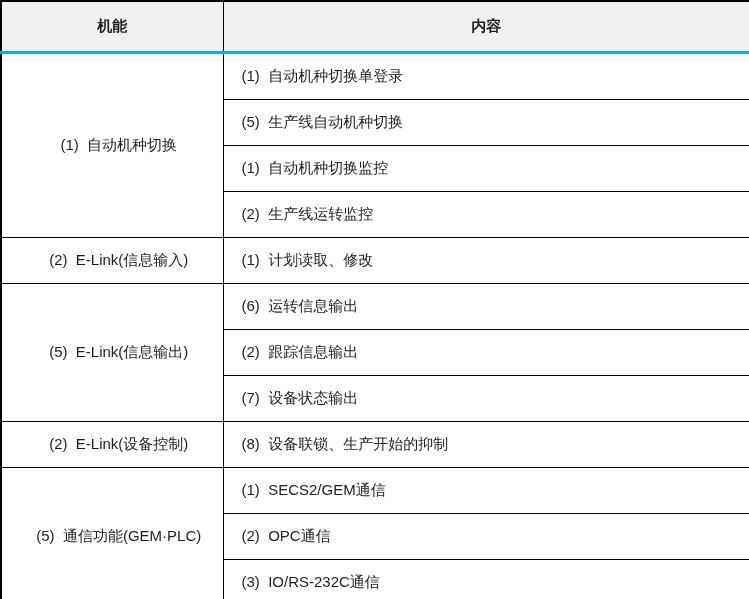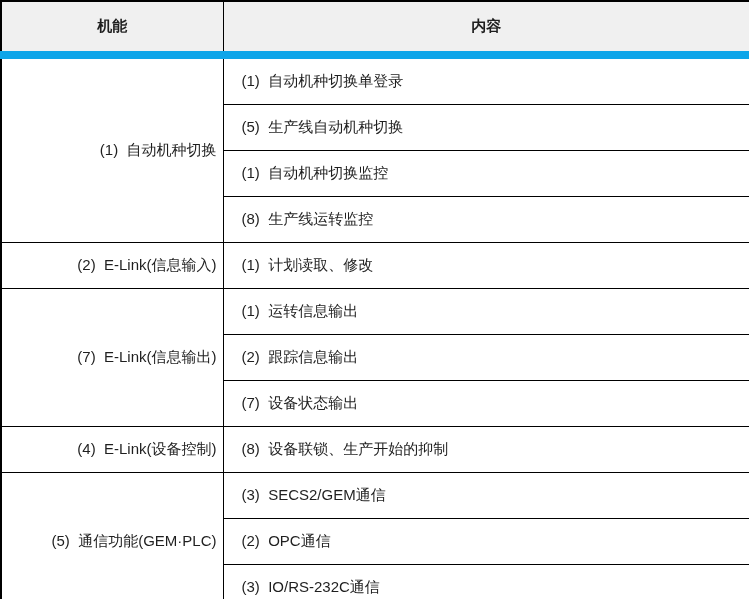--- a/index.html
+++ b/index.html
@@ -26,27 +26,27 @@
   table.spec-table td {
     border: 1px solid #000000;
     white-space: pre-wrap;
     overflow: hidden;
   }
   table.spec-table th {
     background: #f0f0f0;
     font-weight: bold;
     vertical-align: middle;
     height: 47px;
-    border-bottom: 8px solid #0ea5e9;
+    border-bottom: 3px solid #0ea5e9;
   }
   col.func-col { width: 222px; }
   col.content-col { width: 527px; }
   td.func-cell {
     border-right: 2px solid #000000;
-    text-align: right;
+    text-align: center;
     vertical-align: middle;
     padding: 0 6px 0 19px;
     margin-top: 45px;
   }
   td.content-cell {
     text-align: left;
     vertical-align: middle;
     padding: 0 22px 0 18px;
     height: 45px;
   }
@@ -70,47 +70,47 @@
       <td class="func-cell" rowspan="4">(1)  自动机种切换</td>
       <td class="content-cell">(1)  自动机种切换单登录</td>
     </tr>
     <tr>
       <td class="content-cell">(5)  生产线自动机种切换</td>
     </tr>
     <tr>
       <td class="content-cell">(1)  自动机种切换监控</td>
     </tr>
     <tr>
-      <td class="content-cell">(8)  生产线运转监控</td>
+      <td class="content-cell">(2)  生产线运转监控</td>
     </tr>
 
     <tr>
       <td class="func-cell">(2)  E-Link(信息输入)</td>
       <td class="content-cell">(1)  计划读取、修改</td>
     </tr>
 
     <tr>
-      <td class="func-cell" rowspan="3">(7)  E-Link(信息输出)</td>
-      <td class="content-cell">(1)  运转信息输出</td>
+      <td class="func-cell" rowspan="3">(5)  E-Link(信息输出)</td>
+      <td class="content-cell">(6)  运转信息输出</td>
     </tr>
     <tr>
       <td class="content-cell">(2)  跟踪信息输出</td>
     </tr>
     <tr>
       <td class="content-cell">(7)  设备状态输出</td>
     </tr>
 
     <tr>
-      <td class="func-cell">(4)  E-Link(设备控制)</td>
+      <td class="func-cell">(2)  E-Link(设备控制)</td>
       <td class="content-cell">(8)  设备联锁、生产开始的抑制</td>
     </tr>
 
     <tr>
       <td class="func-cell" rowspan="3">(5)  通信功能(GEM·PLC)</td>
-      <td class="content-cell">(3)  SECS2/GEM通信</td>
+      <td class="content-cell">(1)  SECS2/GEM通信</td>
     </tr>
     <tr>
       <td class="content-cell">(2)  OPC通信</td>
     </tr>
     <tr>
       <td class="content-cell">(3)  IO/RS-232C通信</td>
     </tr>
   </tbody>
 </table>
 

